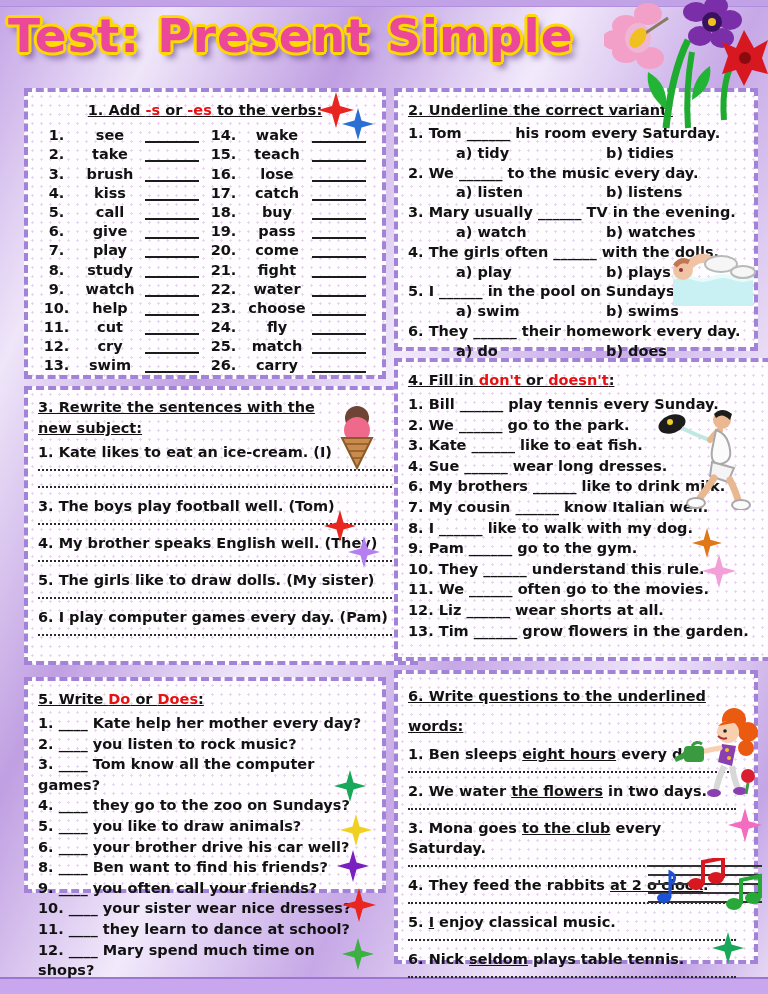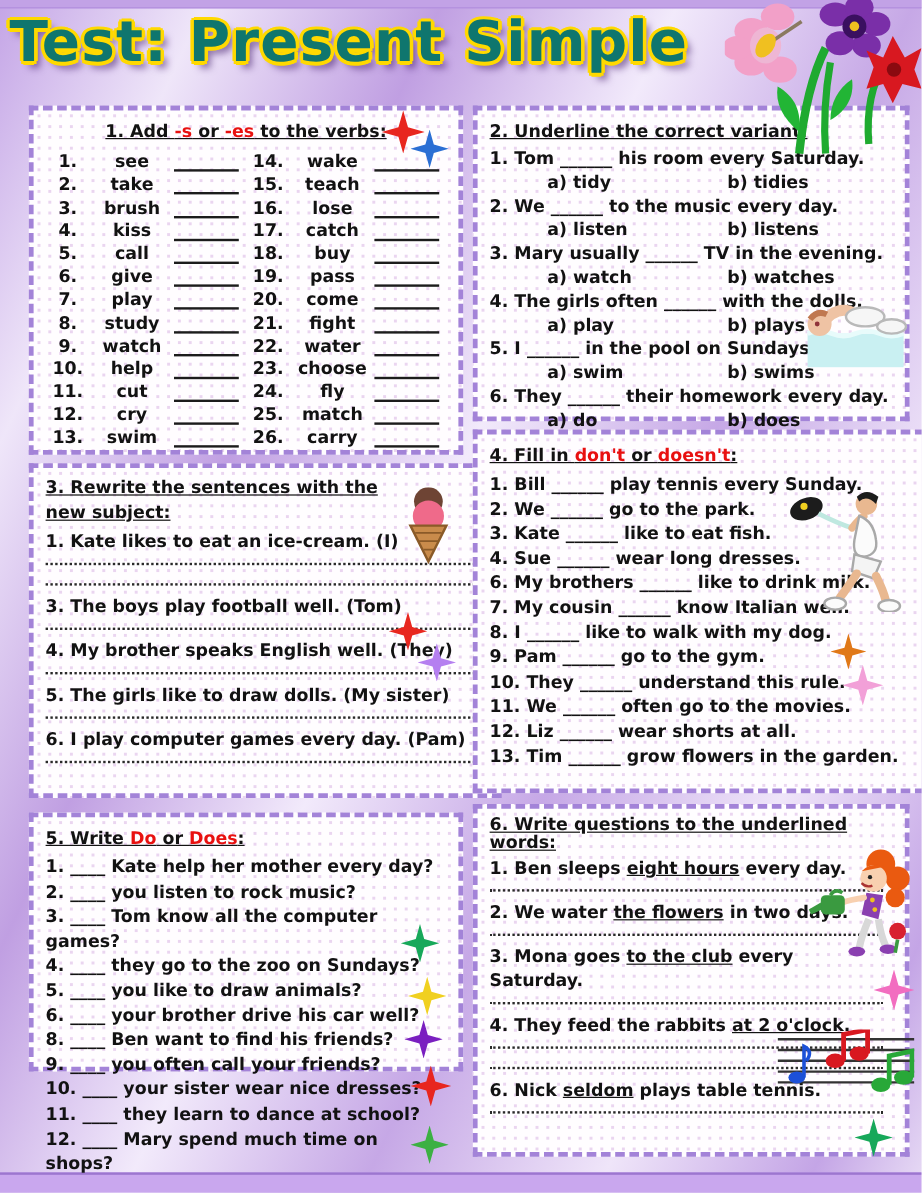--- a/index.html
+++ b/index.html
@@ -13,21 +13,21 @@
         #c6a8e6 62%, #efe5f9 78%, #c4a5e6 92%, #e8dcf5 100%);
   }
   .top-strip { position:absolute; left:0; top:0; width:768px; height:7px;
     background:#c2a2e6; border-bottom:1px solid #b28ede; }
   .bottom-strip { position:absolute; left:0; top:977px; width:768px; height:17px;
     background:#c9a7ee; border-top:2px solid #9c76cf; }
 
   .page-title {
     position:absolute; left:8px; top:8px; width:600px;
     font-size:47px; font-weight:bold; letter-spacing:1px;
-    color:#0f766e;
+    color:#ec4899;
     text-shadow:
       -2px -2px 0 #ffd900, 2px -2px 0 #ffd900,
       -2px 2px 0 #ffd900, 2px 2px 0 #ffd900,
       -3px 0 0 #ffd900, 3px 0 0 #ffd900,
       0 -3px 0 #ffd900, 0 3px 0 #ffd900,
       5px 6px 6px rgba(60,20,100,.55);
     white-space:nowrap;
   }
 
   .wbox {
@@ -418,21 +418,21 @@
   <div class="pline">10. ____ your sister wear nice dresses?</div>
 
   <div class="pline">11. ____ they learn to dance at school?</div>
 
   <div class="pline">12. ____ Mary spend much time on shops?</div>
 
 </div>
 </div>
 
 <div class="wbox" id="box6">
-  <div class="heading" style="width:300px; line-height:15px;">6. Write questions to the underlined words:</div>
+  <div class="heading" style="width:300px; line-height:30px;">6. Write questions to the underlined words:</div>
   <div>
   <div>
     <div class="item-sent"><span>1. Ben sleeps </span><span class="uword">eight hours</span><span> every day.</span></div>
     <div class="dotline"></div>
   </div>
 
   <div>
     <div class="item-sent"><span>2. We water </span><span class="uword">the flowers</span><span> in two days.</span></div>
     <div class="dotline"></div>
   </div>
@@ -441,20 +441,21 @@
     <div class="item-sent"><span>3. Mona goes </span><span class="uword">to the club</span><span> every Saturday.</span></div>
     <div class="dotline"></div>
   </div>
 
   <div>
     <div class="item-sent"><span>4. They feed the rabbits </span><span class="uword">at 2 o'clock</span><span>.</span></div>
     <div class="dotline"></div>
   </div>
 
   <div>
+    <div class="item-sent"><span>5. </span><span class="uword">I</span><span> enjoy classical music.</span></div>
     <div class="dotline"></div>
   </div>
 
   <div>
     <div class="item-sent"><span>6. Nick </span><span class="uword">seldom</span><span> plays table tennis.</span></div>
     <div class="dotline"></div>
   </div>
 </div>
 </div>
 

